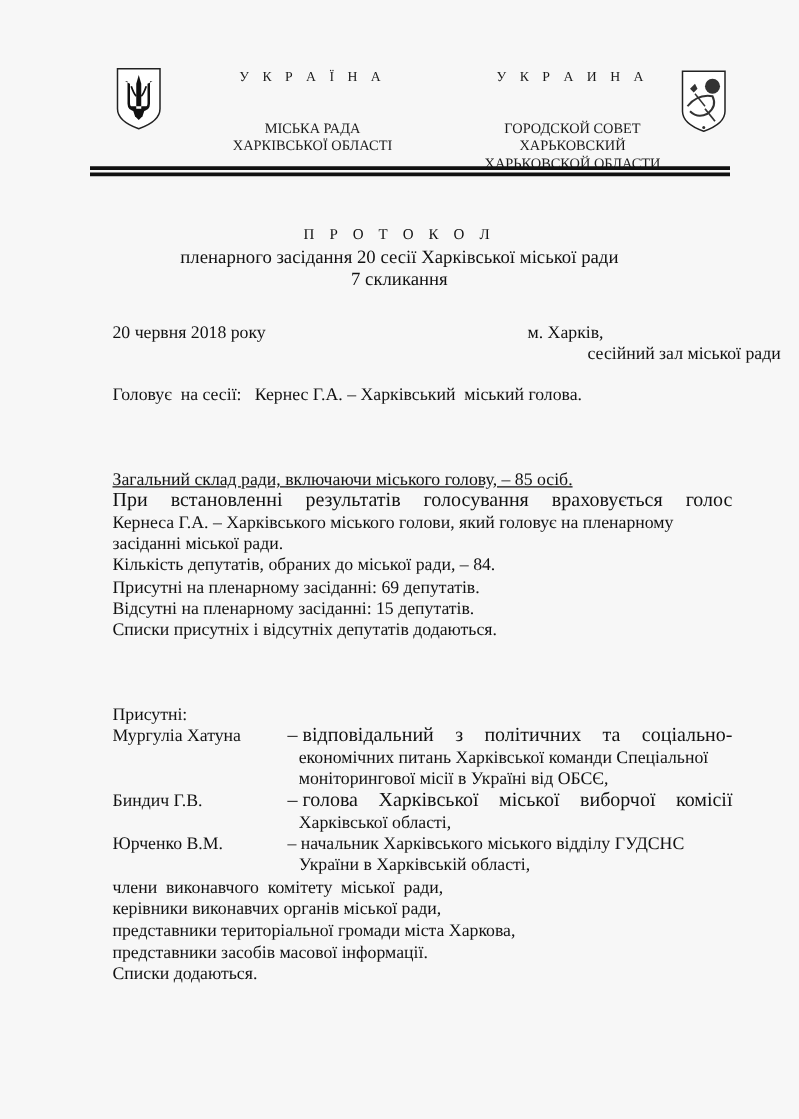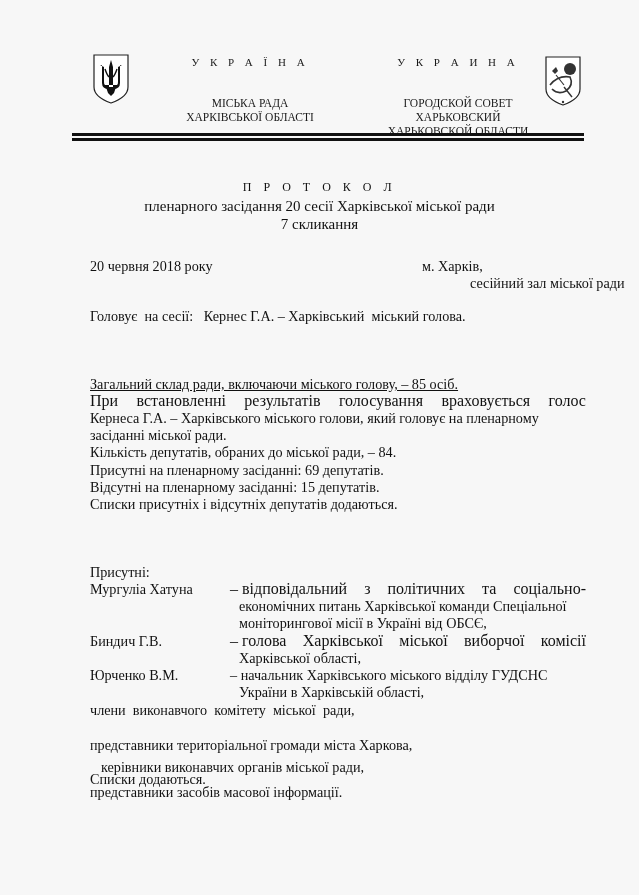--- a/index.html
+++ b/index.html
@@ -113,16 +113,16 @@
   <span>виборчої</span>
   <span>комісії</span>
 </div>
 <div class="txt" style="left:239px; top:649px;">Харківської області,</div>
 
 <div class="txt" style="left:90px; top:666px;">Юрченко В.М.</div>
 <div class="txt" style="left:230px; top:666px;">– начальник Харківського міського відділу ГУДСНС</div>
 <div class="txt" style="left:239px; top:683px;">України в Харківській області,</div>
 
 <div class="txt" style="left:90px; top:701px; white-space:pre;">члени  виконавчого  комітету  міської  ради,</div>
-<div class="txt" style="left:101px; top:718px;margin-top:40px;">керівники виконавчих органів міської ради,</div>
+<div class="txt" style="left:90px; top:718px;">керівники виконавчих органів міської ради,</div>
 <div class="txt" style="left:90px; top:736px;">представники територіальної громади міста Харкова,</div>
-<div class="txt" style="left:90px; top:753px;margin-top:30px;">представники засобів масової інформації.</div>
+<div class="txt" style="left:90px; top:753px;">представники засобів масової інформації.</div>
 <div class="txt" style="left:90px; top:770px;">Списки додаються.</div>
 
 </body></html>

